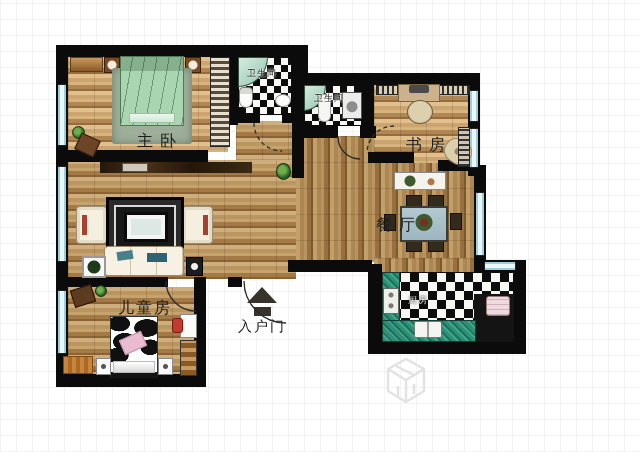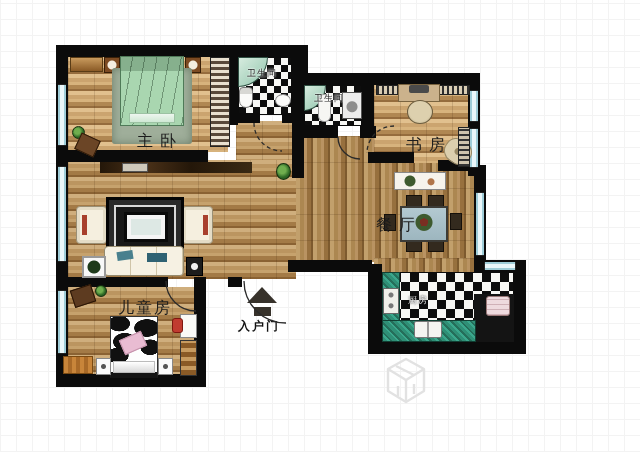--- a/index.html
+++ b/index.html
@@ -32,21 +32,21 @@
   .teal{
     background:repeating-linear-gradient(45deg,#2f8f76 0 3px,#3aa78c 3px 5px,#256e5a 5px 7px);
     border:1px solid #113f33;
   }
   .win-v{position:absolute;background:linear-gradient(90deg,#9fcdd8 0 2px,#eaf7fa 2px 6px,#9fcdd8 6px);border-top:1px solid #222;border-bottom:1px solid #222;}
   .win-h{position:absolute;background:linear-gradient(180deg,#9fcdd8 0 2px,#eaf7fa 2px 6px,#9fcdd8 6px);border-left:1px solid #222;border-right:1px solid #222;}
   .label{position:absolute;color:#1c1c1c;font-size:16px;white-space:nowrap;}
   .ls2{letter-spacing:7px;}
   .small-label{font-size:9px;letter-spacing:1px;color:#222;text-shadow:0 0 2px #fff,0 0 2px #fff;}
   .kitchen-label{font-size:9px;letter-spacing:1px;color:#ececec;text-shadow:0 0 2px #000;}
-  .entry-label{font-size:12px;letter-spacing:2px;font-weight:bold;color:#111;}
+  .entry-label{font-size:14px;letter-spacing:2px;font-weight:normal;color:#111;}
   .svg-overlay{position:absolute;left:0;top:0;pointer-events:none;}
   .plant{border-radius:50%;background:radial-gradient(circle at 40% 40%,#6fae4e 0 30%,#2f6b26 60%,#1c4518 100%);border:1px solid #15300f;}
   .wm-text{
     position:absolute;font-size:37px;font-weight:bold;letter-spacing:4px;
     color:#fdfdfd;-webkit-text-stroke:1.4px #e0e0e0;text-shadow:0 0 1px #e2e2e2;
     white-space:nowrap;
   }
 </style>
 </head>
 <body>

